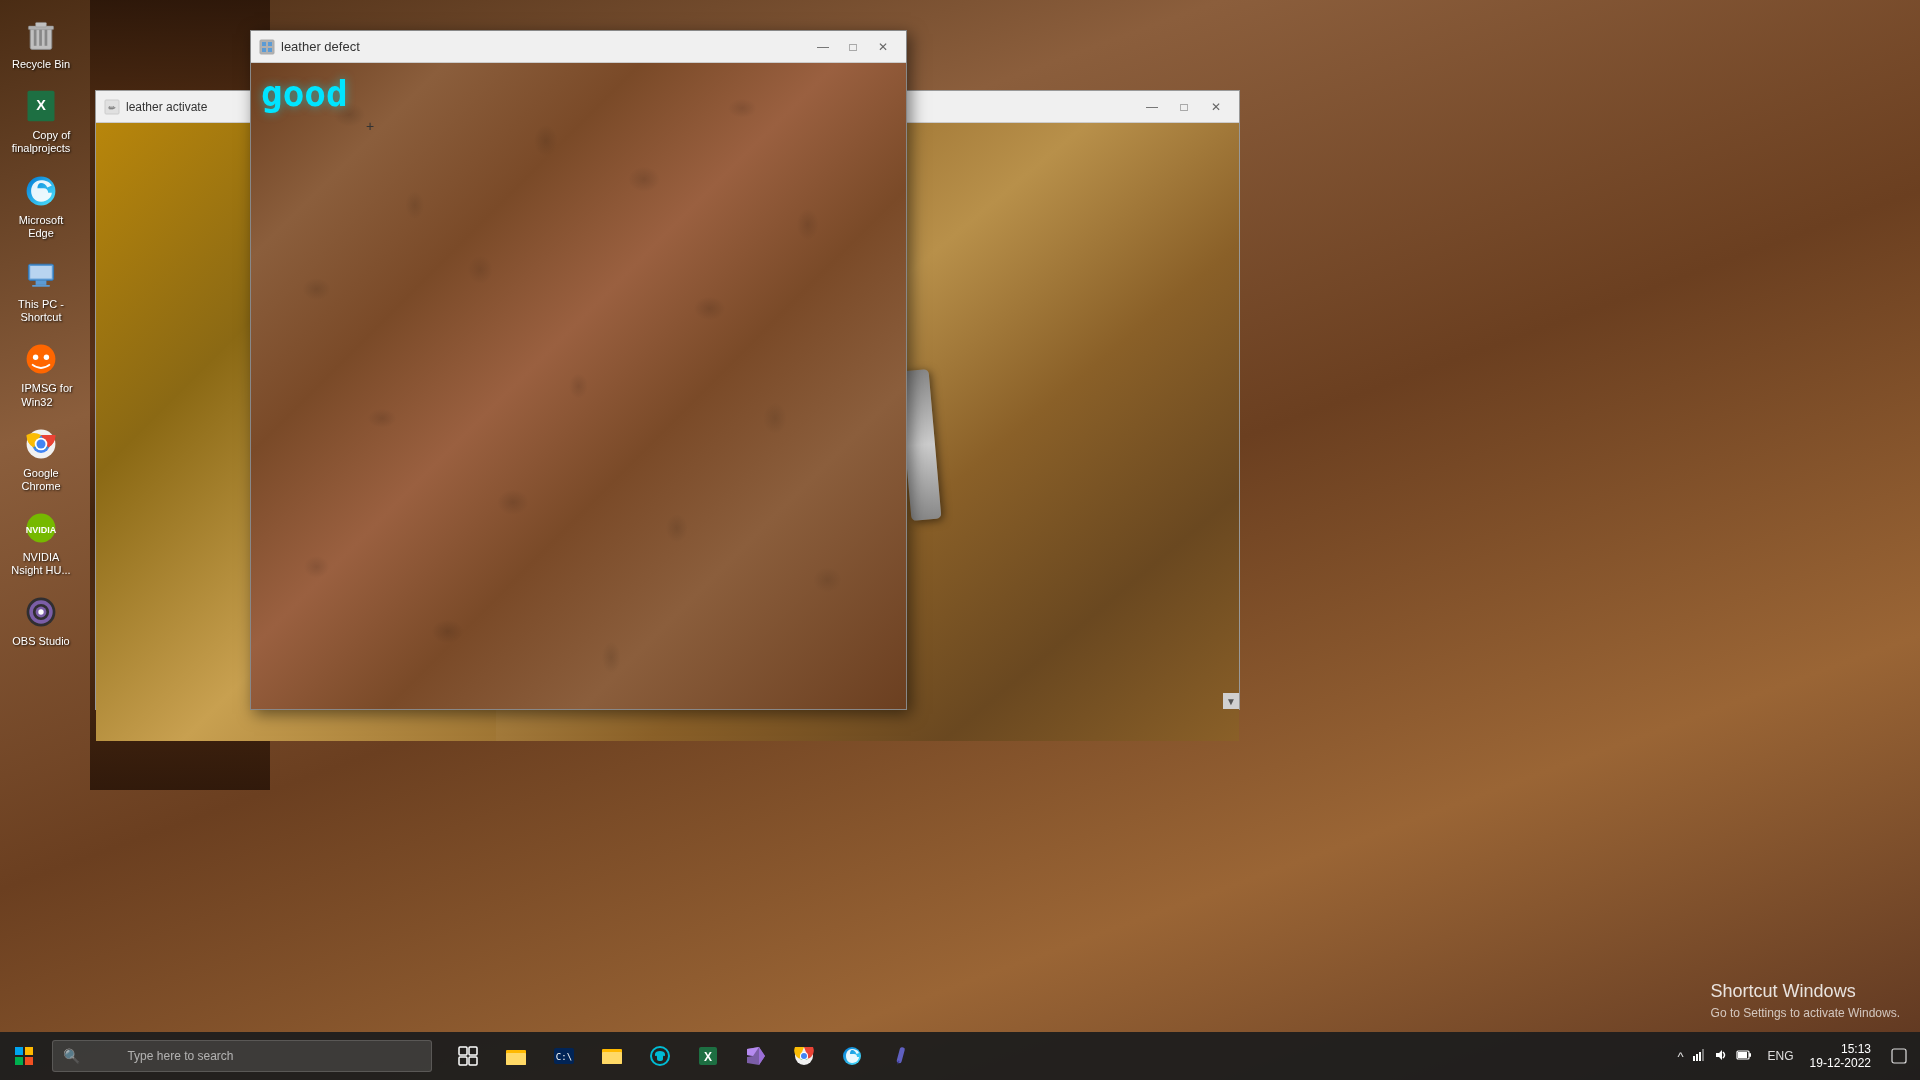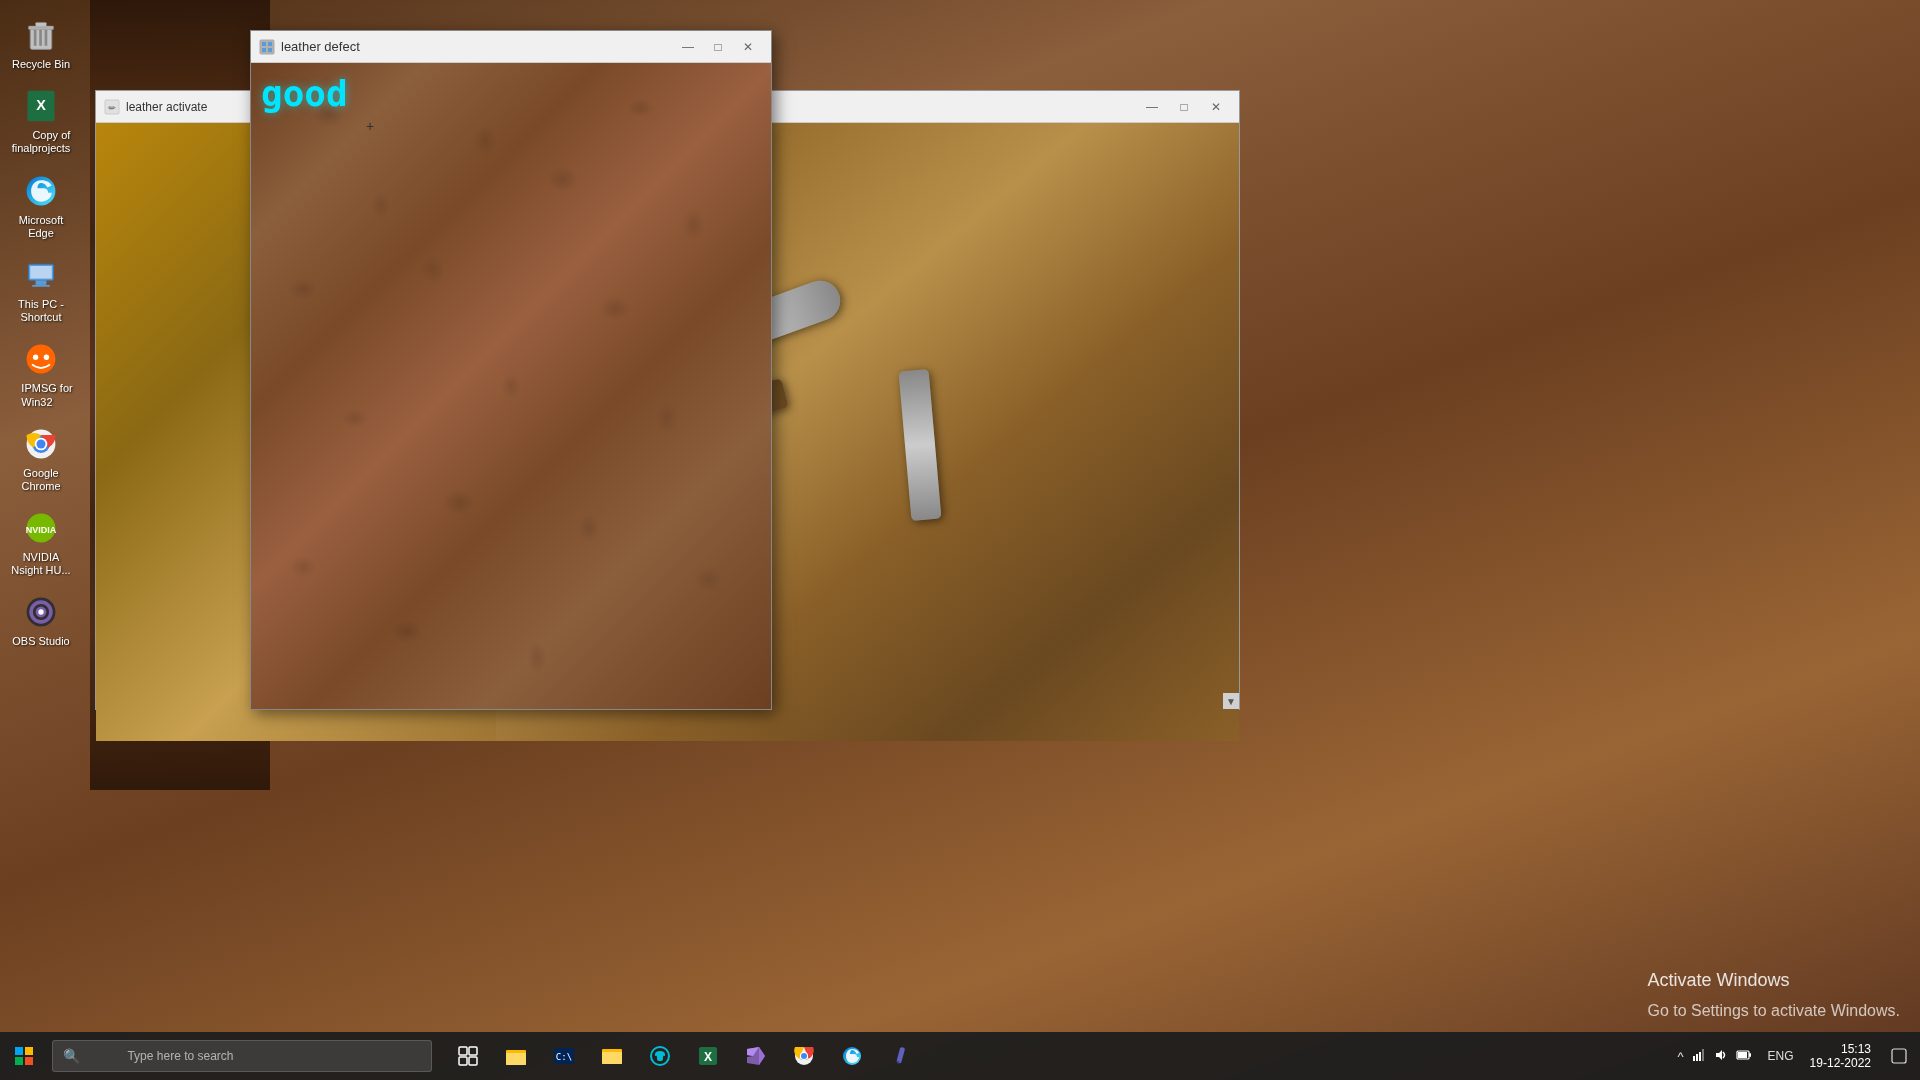--- a/index.html
+++ b/index.html
@@ -121,21 +121,21 @@
       justify-content: center;
       font-size: 12px;
       color: #666;
     }
 
     
     .window-main {
       position: absolute;
       left: 250px;
       top: 30px;
-      width: 522px;
+      width: 657px;
       height: 680px;
       background: #7a4a28;
       border: 1px solid #888;
       z-index: 20;
       box-shadow: 4px 4px 15px rgba(0,0,0,0.5);
     }
 
     .window-main-titlebar {
       height: 32px;
       background: #f0f0f0;
@@ -222,23 +222,23 @@
       right: 20px;
       bottom: 60px;
       z-index: 30;
     }
     .activate-windows .act-title {
       font-size: 18px;
       color: rgba(255,255,255,0.85);
       font-weight: 400;
     }
     .activate-windows .act-subtitle {
-      font-size: 16px;
+      font-size: 12px;
       color: rgba(255,255,255,0.7);
-      margin-top: 11px;
+      margin-top: 4px;
     }
 
     
     .taskbar {
       position: absolute;
       bottom: 0;
       left: 0;
       width: 100%;
       height: 48px;
       background: rgba(30, 30, 30, 0.95);
@@ -552,21 +552,21 @@
         <button class="win-ctrl-btn close">✕</button>
       </div>
     </div>
     <div class="window-content">
       <span class="good-label">good</span>
       <span class="cursor-crosshair">+</span>
     </div>
   </div>
 
   <div class="activate-windows">
-    <div class="act-title">Activate Windows</div>
+    <div class="act-title">Shortcut Windows</div>
     <div class="act-subtitle">Go to Settings to activate Windows.</div>
   </div>
 
   <div class="taskbar">
 
     <div class="taskbar-start">
       <svg width="20" height="20" viewBox="0 0 20 20">
         <rect x="1" y="1" width="8" height="8" fill="#00a4ef"></rect>
         <rect x="11" y="1" width="8" height="8" fill="#ffb900"></rect>
         <rect x="1" y="11" width="8" height="8" fill="#00b04f"></rect>

